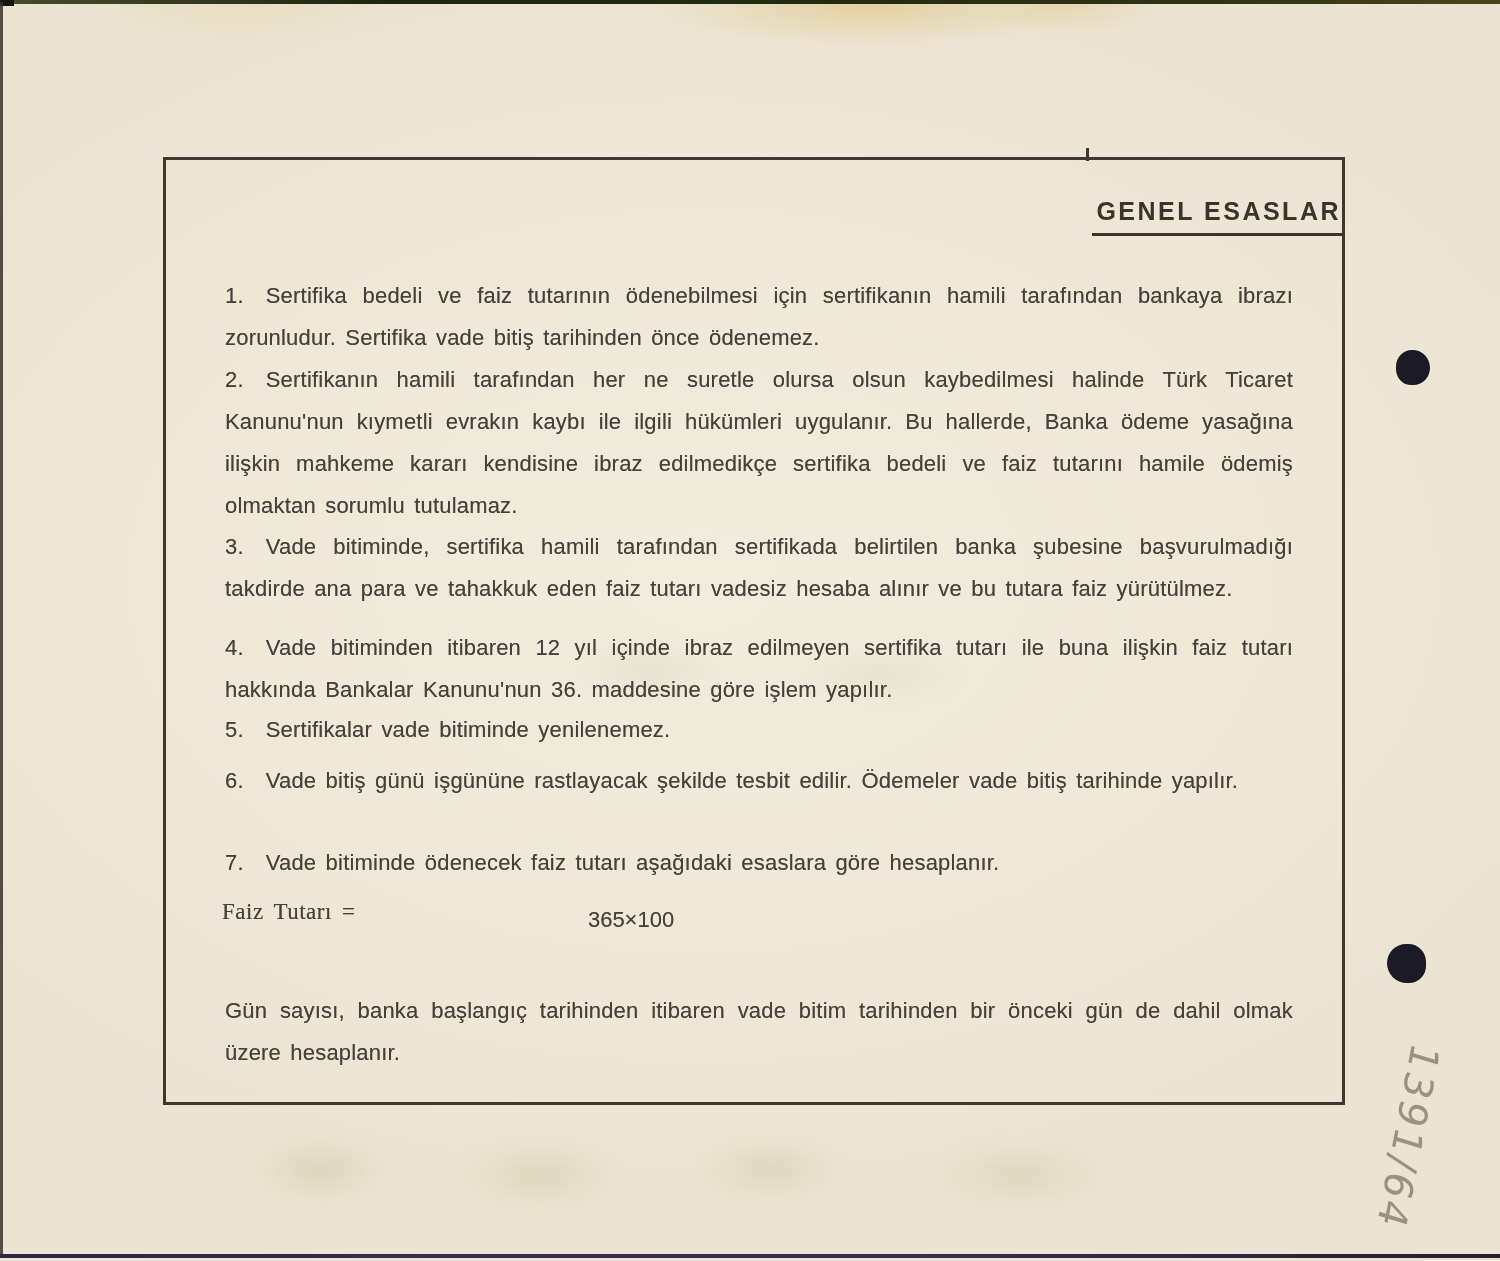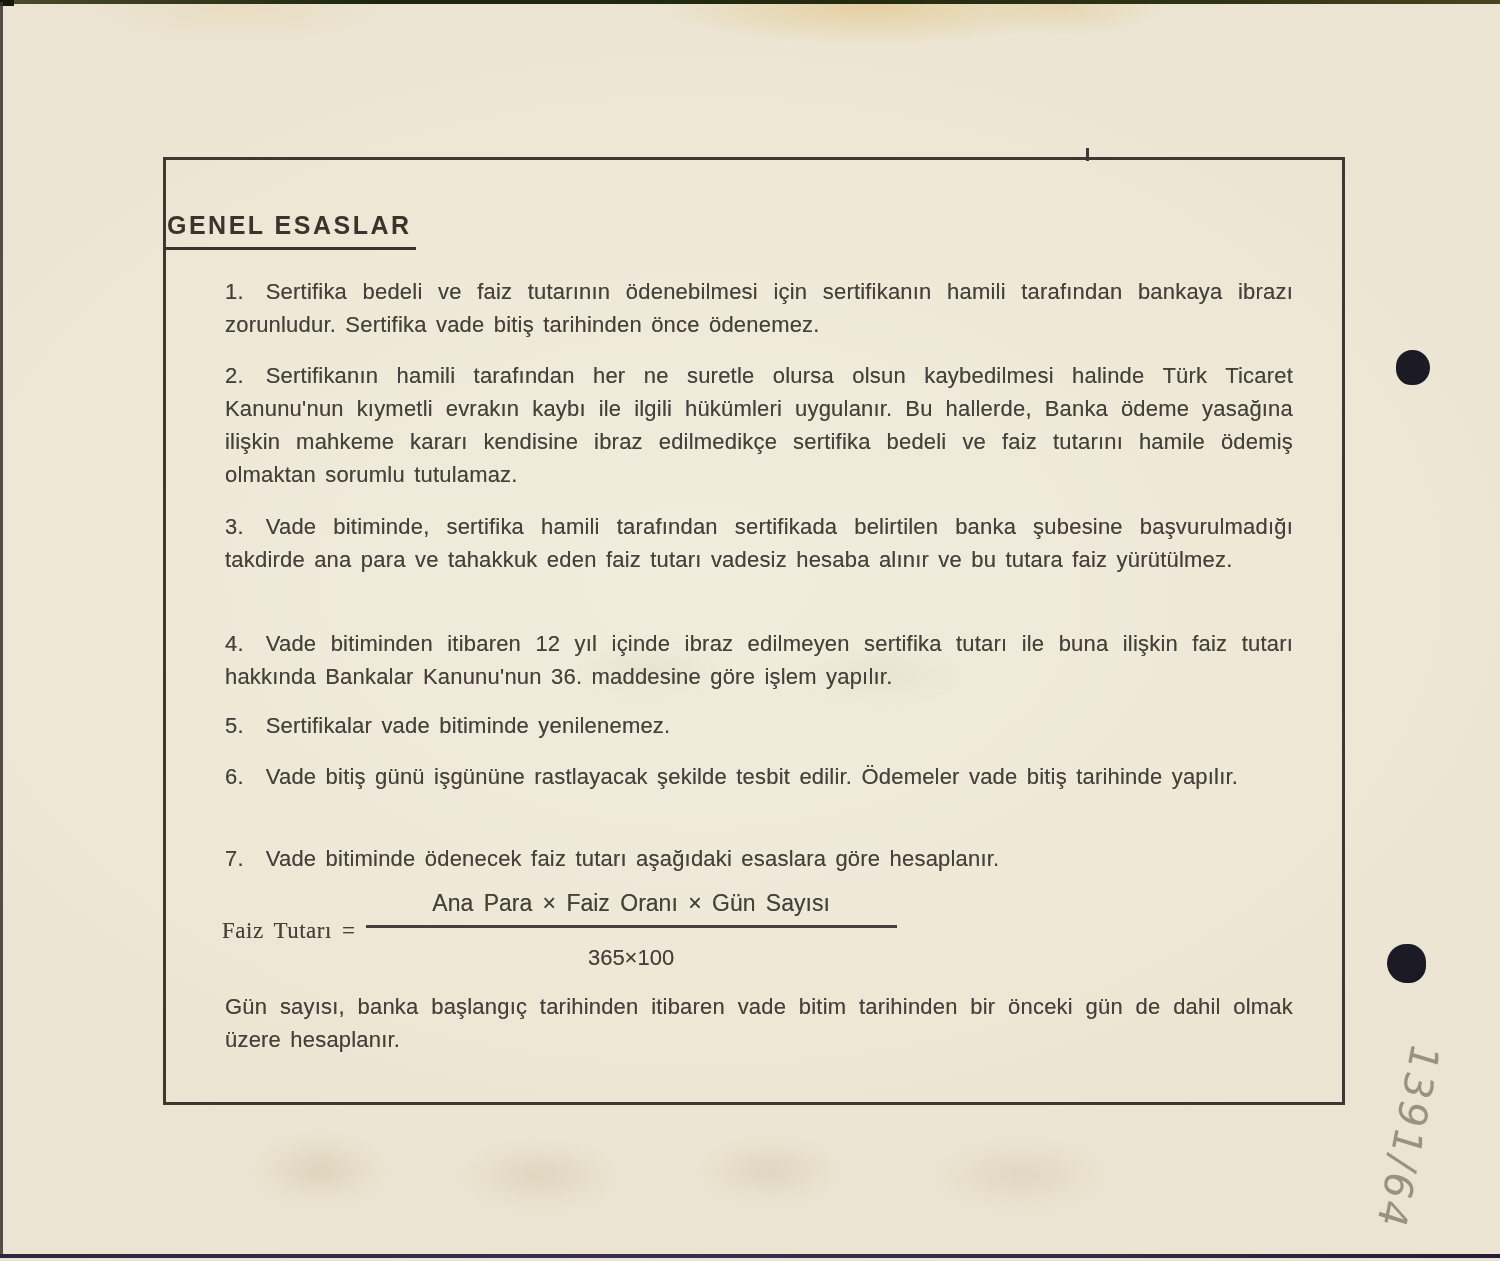--- a/index.html
+++ b/index.html
@@ -31,26 +31,26 @@
   .ghost-mid{left:520px;top:620px;width:520px;height:110px;
     background:
       radial-gradient(ellipse 110px 40px at 130px 50px, rgba(224,218,198,.55), transparent 70%),
       radial-gradient(ellipse 120px 40px at 360px 55px, rgba(224,218,198,.5), transparent 70%);}
 
   
   .terms-box{position:absolute;left:163px;top:157px;width:1182px;height:948px;
     border:3px solid #3e3831;box-sizing:border-box;background:transparent;}
   .border-tick{position:absolute;left:1086px;top:148px;width:3px;height:13px;background:#3e3831;}
 
-  .doc-title-wrap{position:absolute;left:163px;top:211px;width:1182px;text-align:left;}
+  .doc-title-wrap{position:absolute;left:163px;top:197px;width:1182px;text-align:right;}
   .doc-title{display:inline-block;font-weight:bold;font-size:25px;letter-spacing:2.5px;
     color:#3a342d;border-bottom:3px solid #3a342d;padding:0 4px 7px 4px;}
 
   .clause,.footnote{position:absolute;left:225px;width:1068px;
-    font-size:22px;line-height:33px;color:#46403a;text-align:justify;
+    font-size:22px;line-height:42px;color:#46403a;text-align:justify;
     word-spacing:3px;letter-spacing:.2px;text-shadow:0 0 .4px rgba(70,64,58,.55);}
   .clause-num{margin-right:22px;}
 
   .formula{position:absolute;left:222px;top:890px;display:flex;align-items:center;
     color:#46403a;font-size:23px;text-shadow:0 0 .4px rgba(70,64,58,.55);}
   .formula-lhs{margin-right:10px;letter-spacing:.5px;word-spacing:4px;white-space:nowrap;font-family:Liberation Serif, serif;}
   .fraction{display:inline-block;width:531px;text-align:center;}
   .fraction-num{padding-bottom:8px;border-bottom:3px solid #46403a;word-spacing:4px;}
   .fraction-den{padding-top:17px;font-size:22px;}
 
@@ -82,40 +82,39 @@
   <div class="doc-title-wrap">
     <span class="doc-title">GENEL ESASLAR</span>
   </div>
 
   <div class="clause" style="top:275px">
     <span class="clause-num">1.</span><span>Sertifika bedeli ve faiz tutarının ödenebilmesi için sertifikanın hamili tarafından bankaya ibrazı zorunludur. Sertifika vade bitiş tarihinden önce ödenemez.</span>
   </div>
   <div class="clause" style="top:359px">
     <span class="clause-num">2.</span><span>Sertifikanın hamili tarafından her ne suretle olursa olsun kaybedilmesi halinde Türk Ticaret Kanunu'nun kıymetli evrakın kaybı ile ilgili hükümleri uygulanır. Bu hallerde, Banka ödeme yasağına ilişkin mahkeme kararı kendisine ibraz edilmedikçe sertifika bedeli ve faiz tutarını hamile ödemiş olmaktan sorumlu tutulamaz.</span>
   </div>
-  <div class="clause" style="top:510px">
+  <div class="clause" style="top:526px">
     <span class="clause-num">3.</span><span>Vade bitiminde, sertifika hamili tarafından sertifikada belirtilen banka şubesine başvurulmadığı takdirde ana para ve tahakkuk eden faiz tutarı vadesiz hesaba alınır ve bu tutara faiz yürütülmez.</span>
   </div>
   <div class="clause" style="top:627px">
     <span class="clause-num">4.</span><span>Vade bitiminden itibaren 12 yıl içinde ibraz edilmeyen sertifika tutarı ile buna ilişkin faiz tutarı hakkında Bankalar Kanunu'nun 36. maddesine göre işlem yapılır.</span>
   </div>
   <div class="clause" style="top:709px">
     <span class="clause-num">5.</span><span>Sertifikalar vade bitiminde yenilenemez.</span>
   </div>
   <div class="clause" style="top:760px">
     <span class="clause-num">6.</span><span>Vade bitiş günü işgününe rastlayacak şekilde tesbit edilir. Ödemeler vade bitiş tarihinde yapılır.</span>
   </div>
   <div class="clause" style="top:842px">
     <span class="clause-num">7.</span><span>Vade bitiminde ödenecek faiz tutarı aşağıdaki esaslara göre hesaplanır.</span>
   </div>
 
   <div class="formula">
     <span class="formula-lhs">Faiz Tutarı =</span>
     <span class="fraction">
-      <span class="fraction-num" style="display:block">Ana Para × Faiz Oranı × Gün Sayısı</span>
       <span class="fraction-den" style="display:block">365×100</span>
     </span>
   </div>
 
   <div class="footnote" style="top:990px">Gün sayısı, banka başlangıç tarihinden itibaren vade bitim tarihinden bir önceki gün de dahil olmak üzere hesaplanır.</div>
 
   <div class="punch-dot dot-1"></div>
   <div class="punch-dot dot-2"></div>
   <div class="handwritten">1391/64</div>
 

